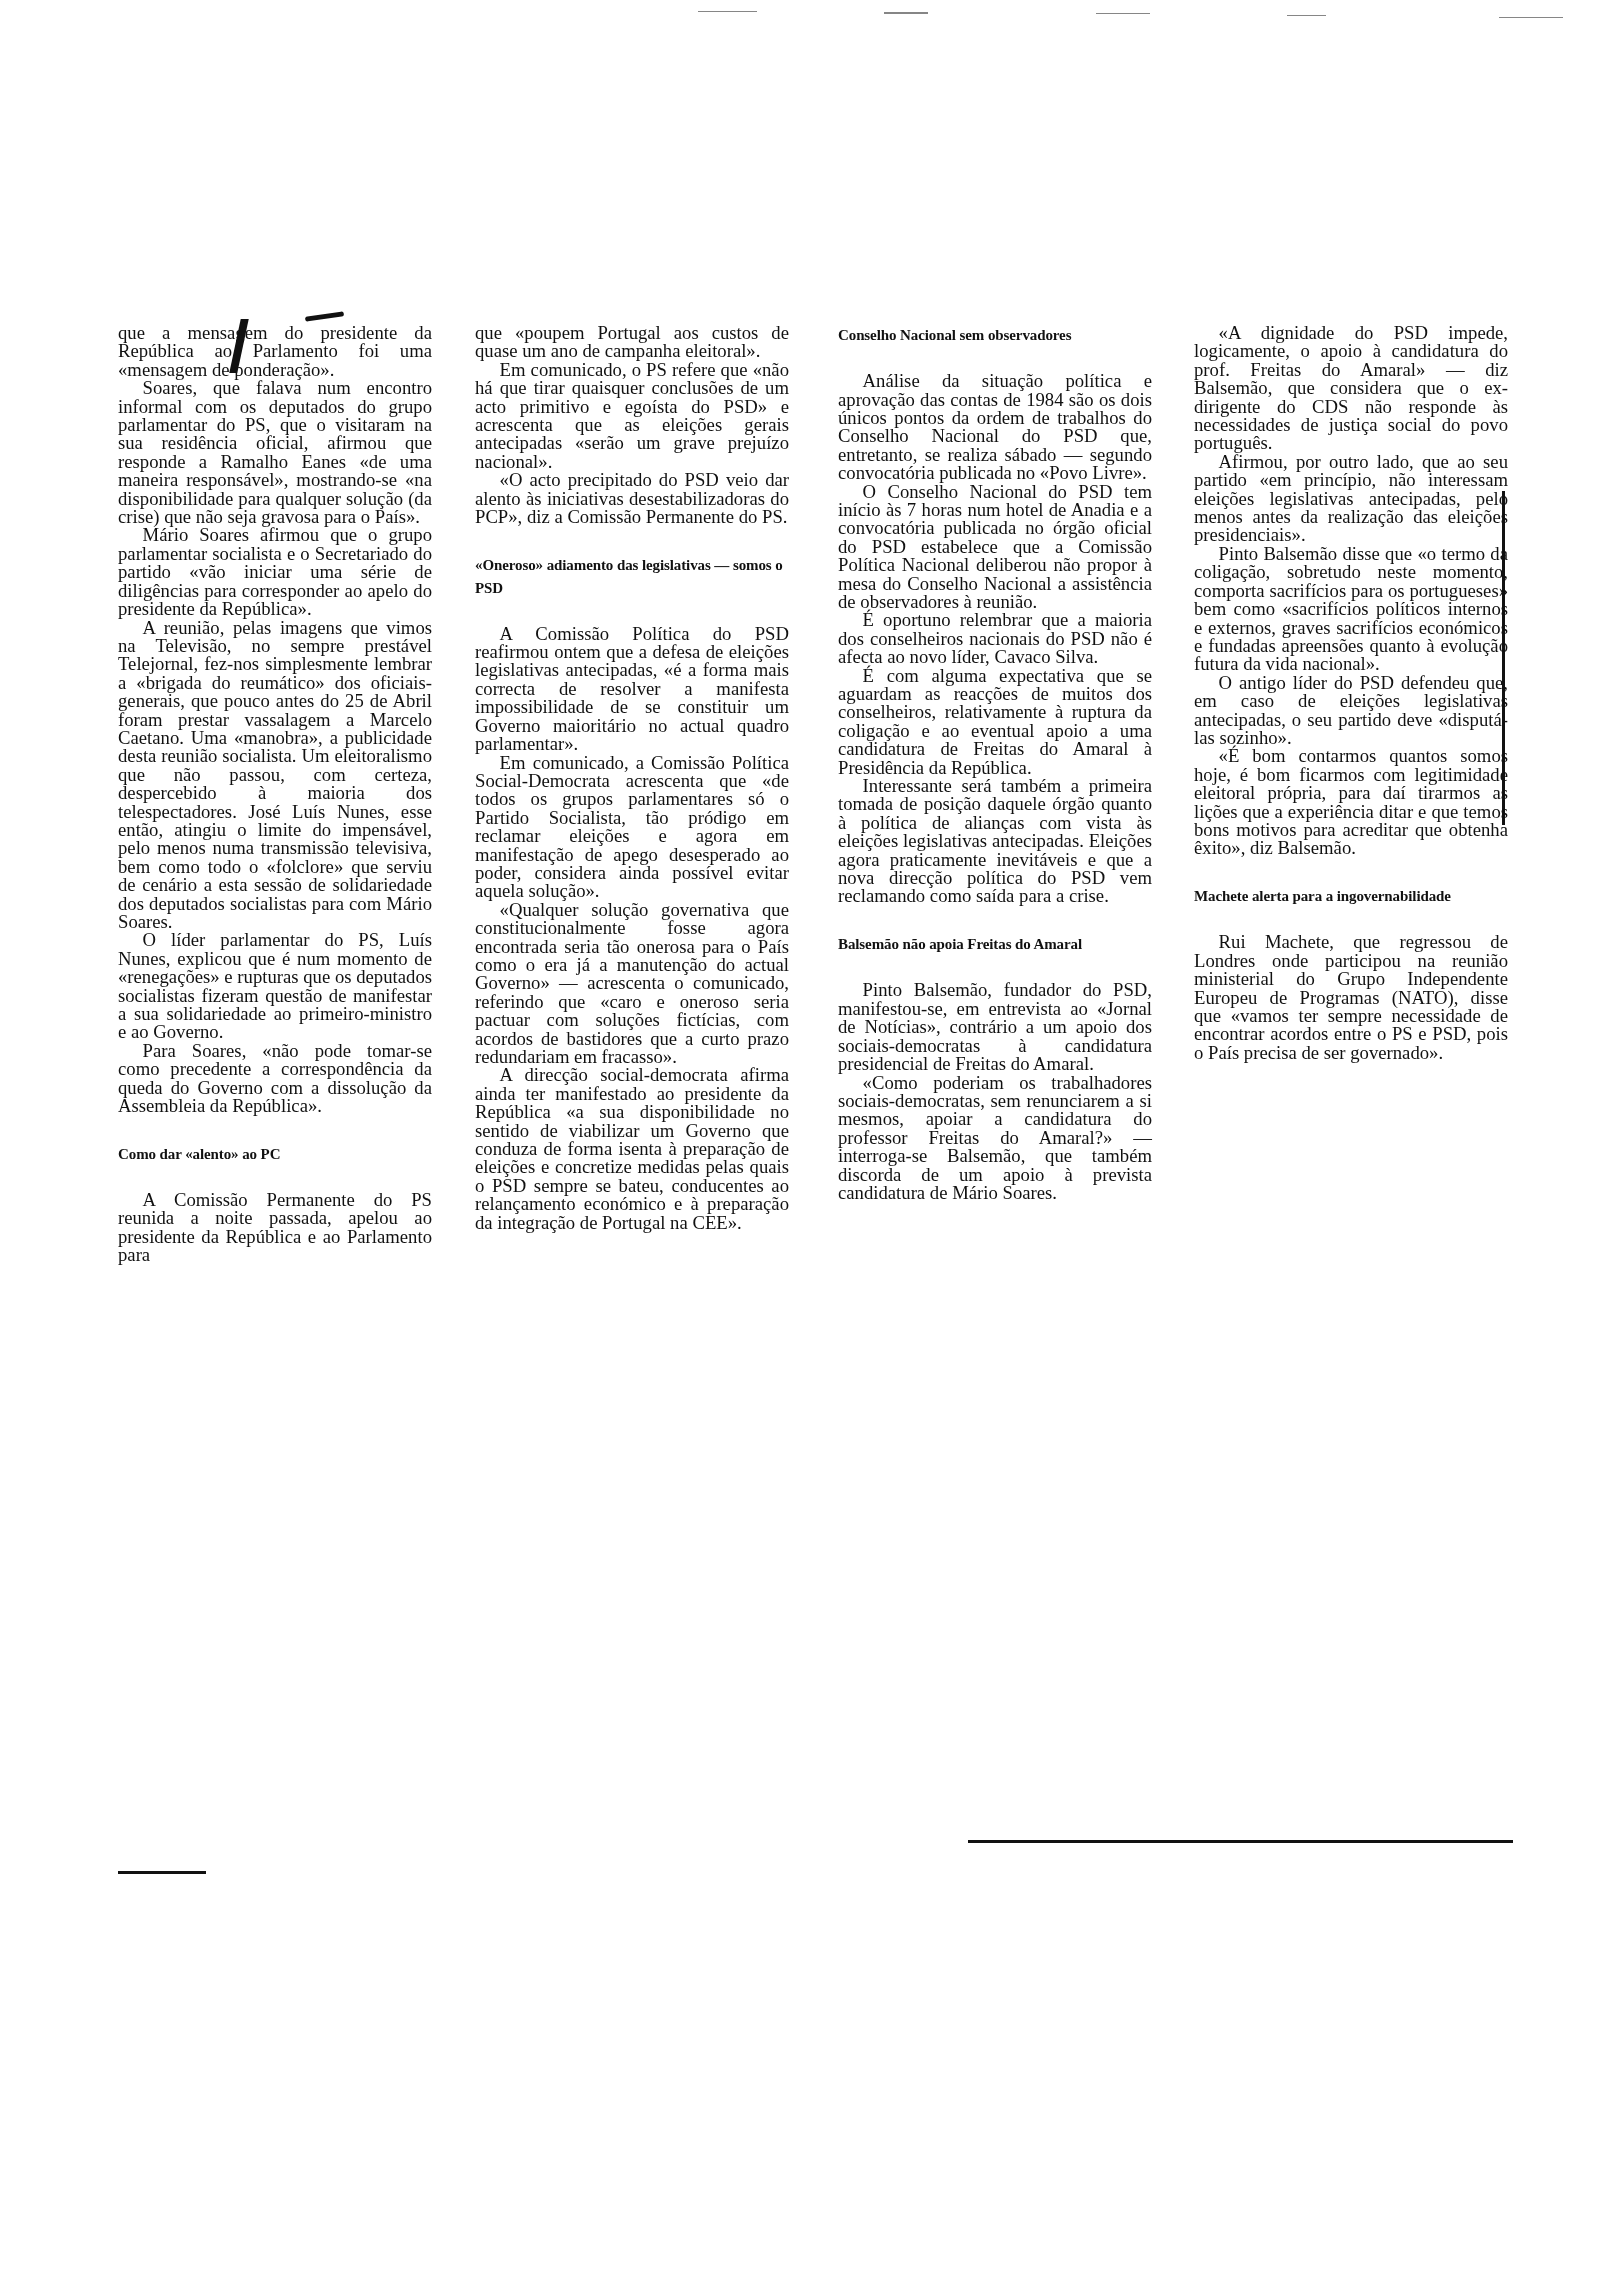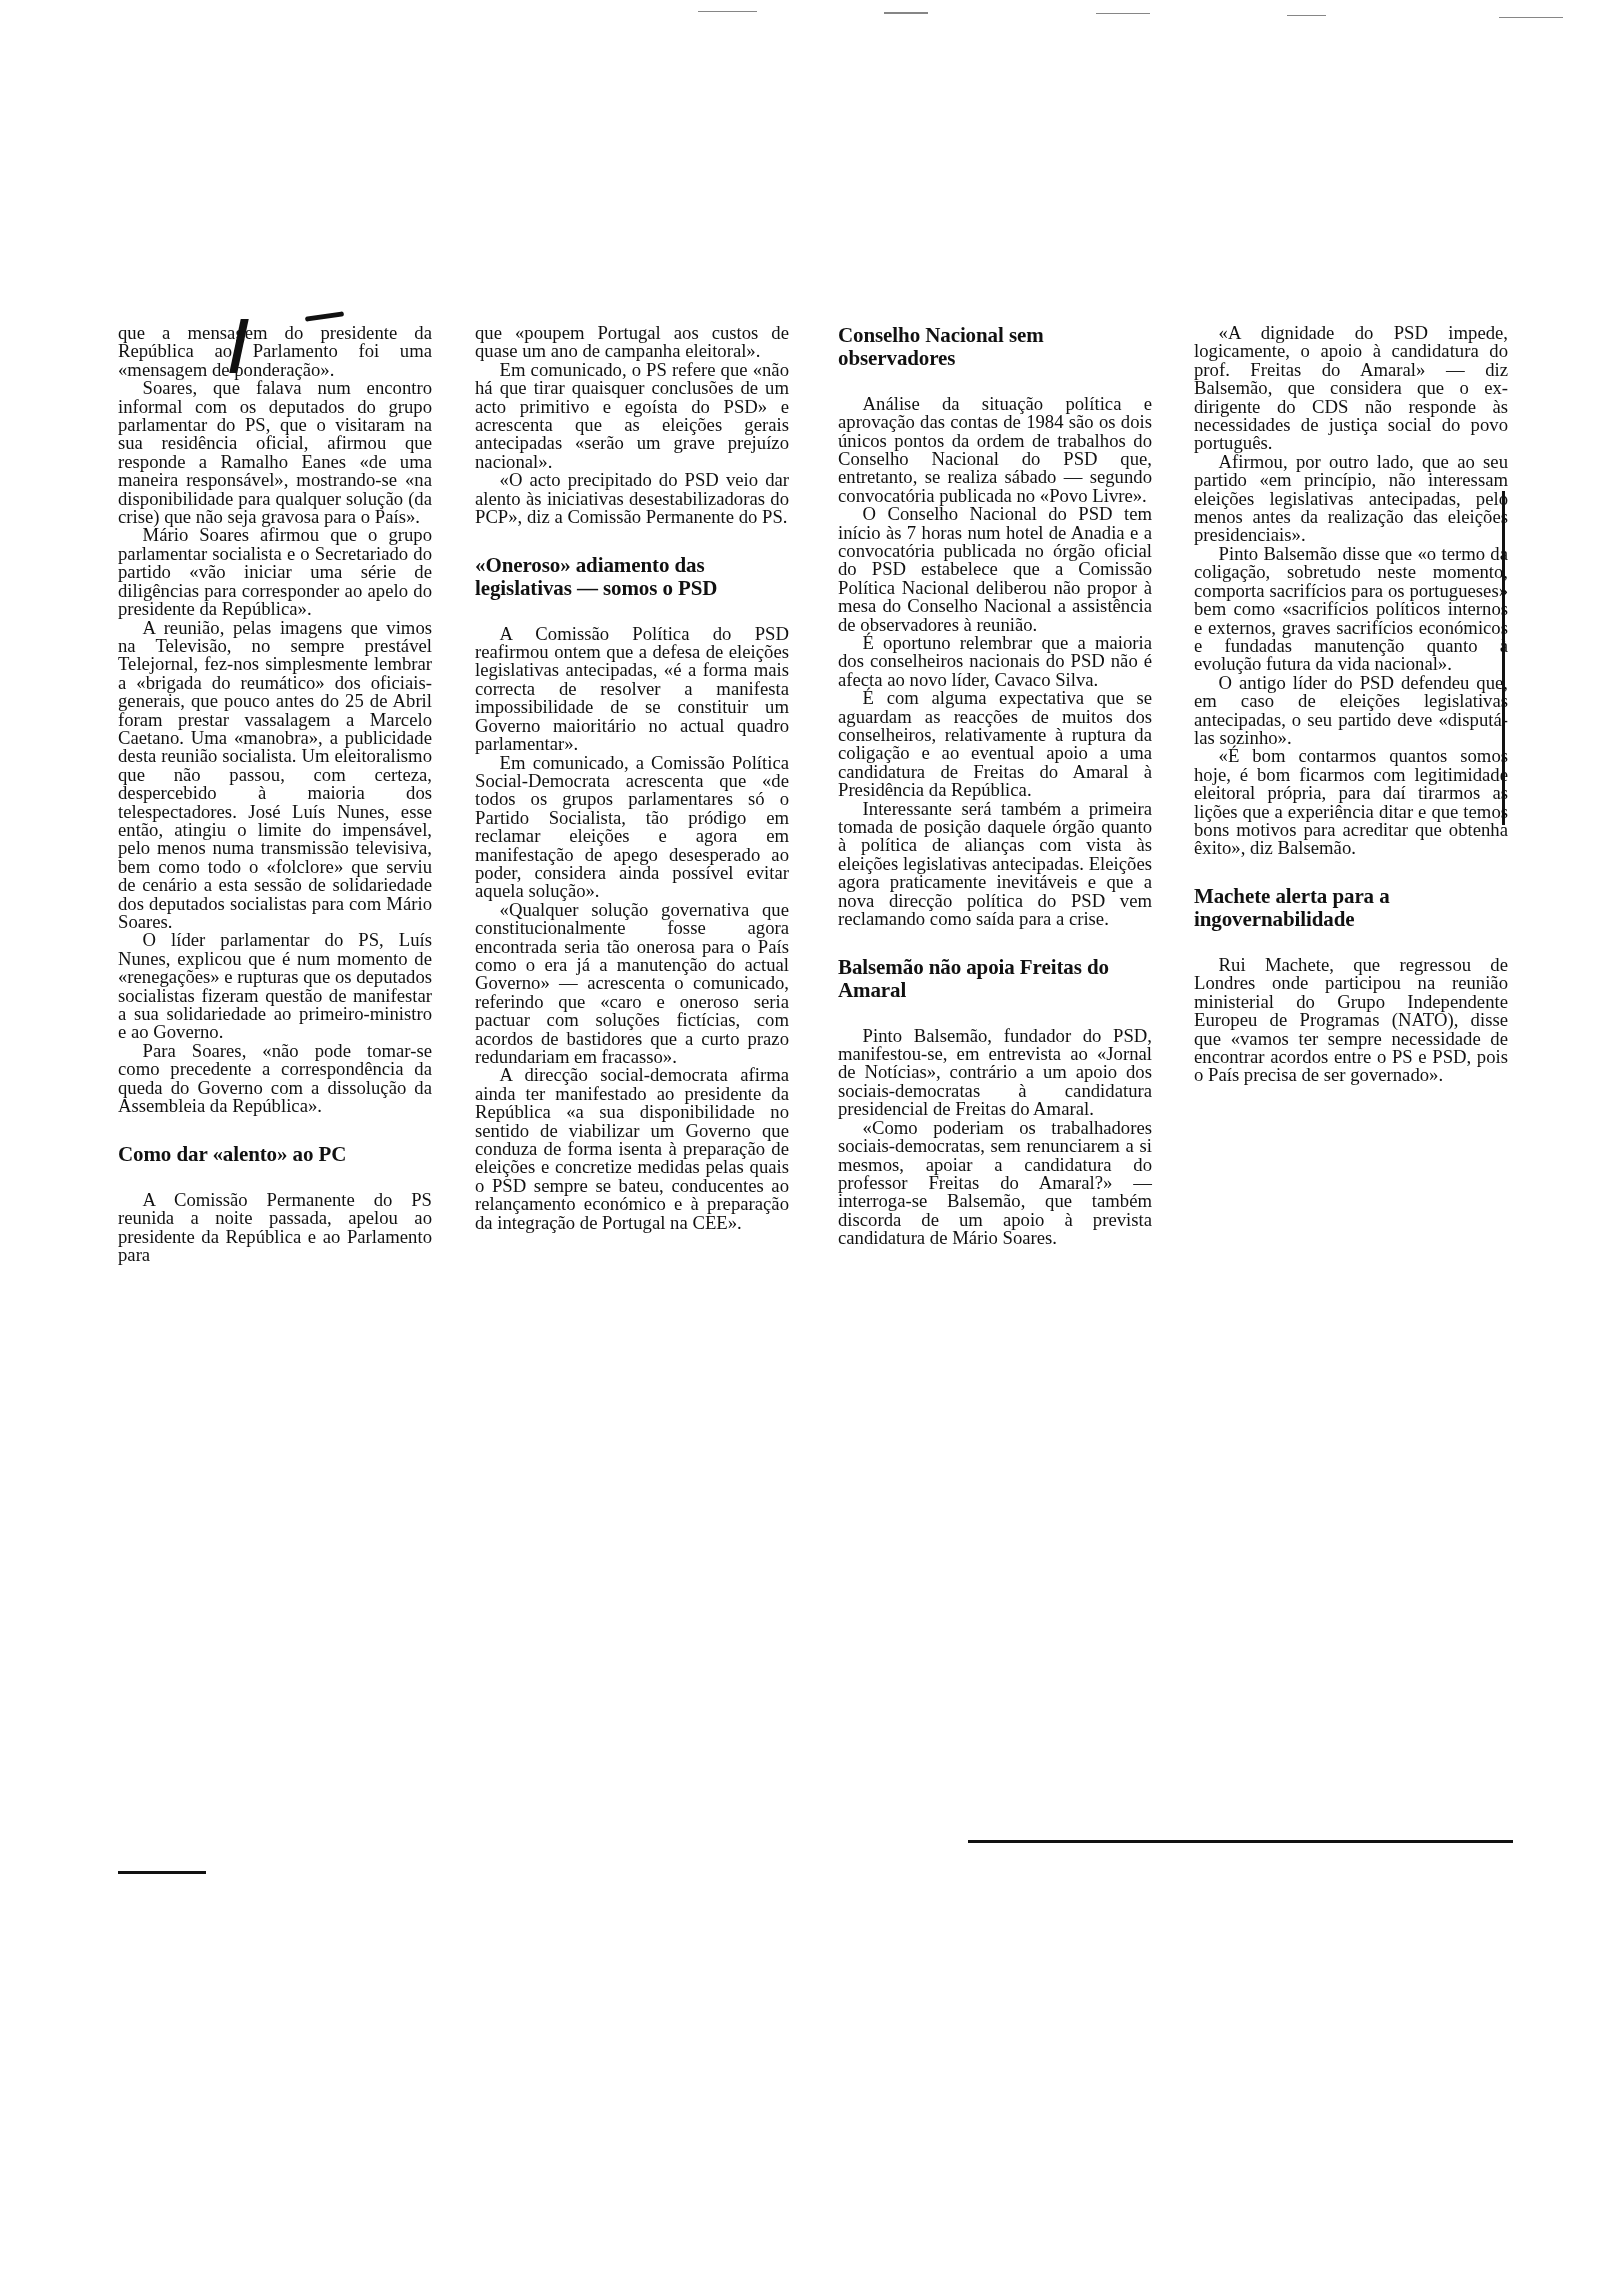--- a/index.html
+++ b/index.html
@@ -15,21 +15,21 @@
     hyphens: manual;
     margin-left: 25px;
   }
   .col1 { left: 93px; }
   .col2 { left: 450px; }
   .col3 { left: 813px; }
   .col4 { left: 1169px; }
   .para { margin: 0; text-indent: 24.6px; }
   .para.noindent { text-indent: 0; }
   .headline {
-    font-weight: bold; font-size: 21px; line-height: 22.6px;
+    font-weight: bold; font-size: 15px; line-height: 22.6px;
     margin: 27.5px 0 25.5px 0; text-align: left; letter-spacing: -0.1px;
   }
   .headline.first { margin-top: 0; margin-bottom: 25.5px; }
   .rule { position: absolute; height: 2.9px; background: #111; }
   .vrule { position: absolute; width: 2.9px; background: #111; }
   .mark { position: absolute; background: #111; }
 </style>
 </head>
 <body>
 
@@ -74,19 +74,19 @@
     <p class="para">É oportuno relembrar que a maioria dos conselheiros nacionais do PSD não é afecta ao novo líder, Cavaco Silva.</p>
     <p class="para">É com alguma expectativa que se aguardam as reacções de muitos dos conselheiros, relativamente à ruptura da coligação e ao eventual apoio a uma candidatura de Freitas do Amaral à Presidência da República.</p>
     <p class="para">Interessante será também a primeira tomada de posição daquele órgão quanto à política de alianças com vista às eleições legislativas antecipadas. Eleições agora praticamente inevitáveis e que a nova direcção política do PSD vem reclamando como saída para a crise.</p>
     <h2 class="headline">Balsemão não apoia Freitas do Amaral</h2>
     <p class="para">Pinto Balsemão, fundador do PSD, manifestou-se, em entrevista ao «Jornal de Notícias», contrário a um apoio dos sociais-democratas à candidatura presidencial de Freitas do Amaral.</p>
     <p class="para">«Como poderiam os trabalhadores sociais-democratas, sem renunciarem a si mesmos, apoiar a candidatura do professor Freitas do Amaral?» — interroga-se Balsemão, que também discorda de um apoio à prevista candidatura de Mário Soares.</p>
   </div>
 <div class="column col4" id="col4">
     <p class="para">«A dignidade do PSD impede, logicamente, o apoio à candidatura do prof. Freitas do Amaral» — diz Balsemão, que considera que o ex-dirigente do CDS não responde às necessidades de justiça social do povo português.</p>
     <p class="para">Afirmou, por outro lado, que ao seu partido «em princípio, não interessam eleições legislativas antecipadas, pelo menos antes da realização das eleições presidenciais».</p>
-    <p class="para">Pinto Balsemão disse que «o termo da coligação, sobretudo neste momento, comporta sacrifícios para os portugueses» bem como «sacrifícios políticos internos e externos, graves sacrifícios económicos e fundadas manutenção quanto à evolução futura da vida nacional».</p>
+    <p class="para">Pinto Balsemão disse que «o termo da coligação, sobretudo neste momento, comporta sacrifícios para os portugueses» bem como «sacrifícios políticos internos e externos, graves sacrifícios económicos e fundadas apreensões quanto à evolução futura da vida nacional».</p>
     <p class="para">O antigo líder do PSD defendeu que, em caso de eleições legislativas antecipadas, o seu partido deve «disputá-las sozinho».</p>
     <p class="para">«É bom contarmos quantos somos hoje, é bom ficarmos com legitimidade eleitoral própria, para daí tirarmos as lições que a experiência ditar e que temos bons motivos para acreditar que obtenha êxito», diz Balsemão.</p>
     <h2 class="headline">Machete alerta para a ingovernabilidade</h2>
     <p class="para">Rui Machete, que regressou de Londres onde participou na reunião ministerial do Grupo Independente Europeu de Programas (NATO), disse que «vamos ter sempre necessidade de encontrar acordos entre o PS e PSD, pois o País precisa de ser governado».</p>
   </div>
 
 
 </body></html>

